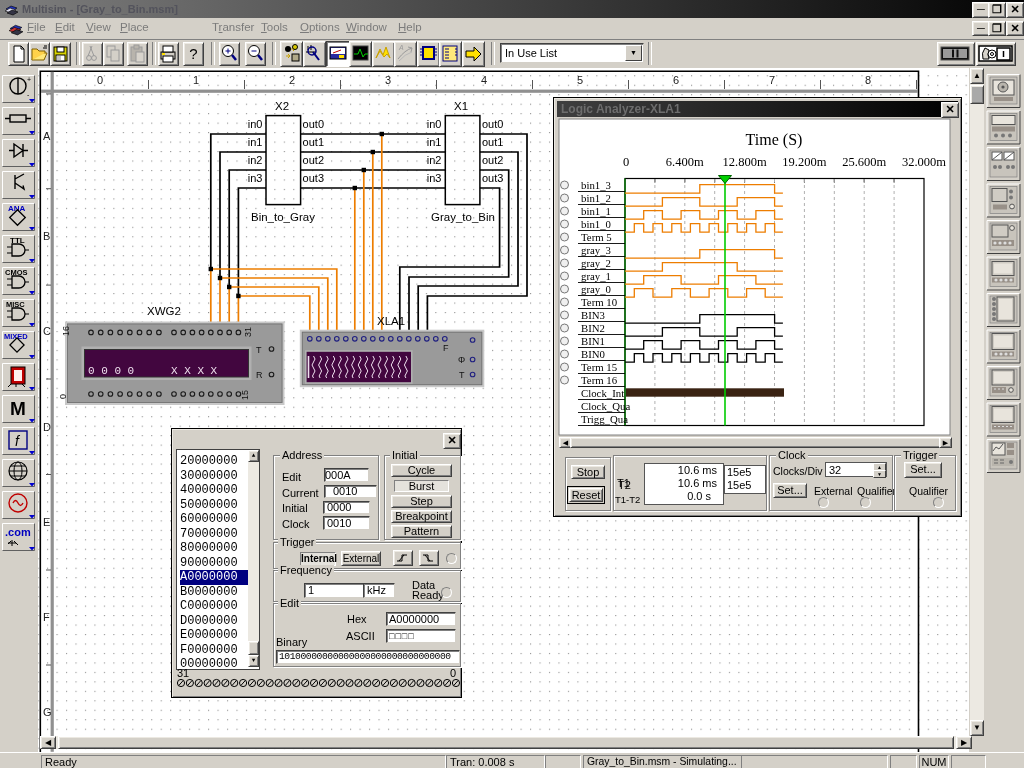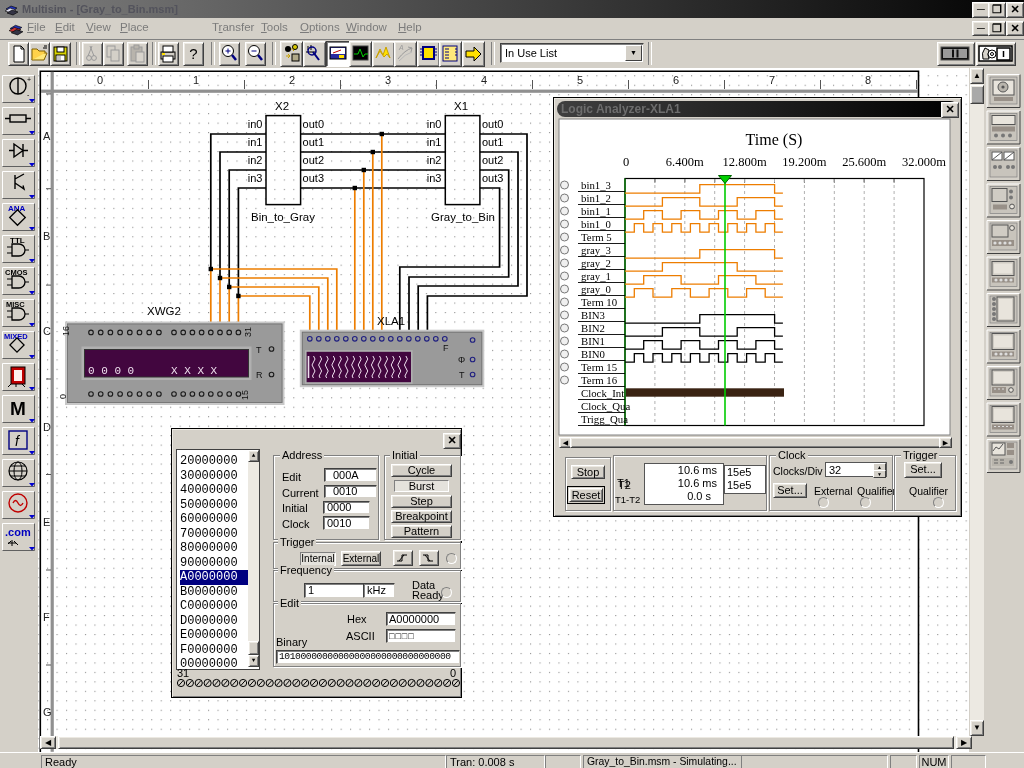--- a/index.html
+++ b/index.html
@@ -6,21 +6,21 @@
 body{width:1024px;height:768px;overflow:hidden;position:relative;
  font-family:"Liberation Sans",sans-serif;background:#D4D0C8;}
 .abs{position:absolute;}
 .btn{position:absolute;background:#D4D0C8;border-top:1px solid #fff;border-left:1px solid #fff;border-right:1px solid #404040;border-bottom:1px solid #404040;box-shadow:inset 1px 1px 0 #ece9e2, inset -1px -1px 0 #808080;}
 .btn2{position:absolute;background:#D4D0C8;border-top:1px solid #fff;border-left:1px solid #fff;border-right:1px solid #404040;border-bottom:1px solid #404040;}
 .sunk{position:absolute;background:#D4D0C8;border-top:1px solid #808080;border-left:1px solid #808080;border-right:1px solid #fff;border-bottom:1px solid #fff;}
 .field{position:absolute;background:#fff;border-top:1px solid #404040;border-left:1px solid #404040;border-right:1px solid #D4D0C8;border-bottom:1px solid #D4D0C8;box-shadow:inset 1px 1px 0 #808080;font-size:11px;}
 .group{position:absolute;border:1px solid #808080;box-shadow:1px 1px 0 #fff, inset 1px 1px 0 #fff;}
 .glabel{position:absolute;background:#D4D0C8;font-size:11px;line-height:11px;padding:0 2px;}
 .t11{font-size:11px;line-height:13px;}
-.wtitle{position:absolute;height:16px;color:#6d6d6d;font-size:12px;font-weight:bold;line-height:16px;background:linear-gradient(90deg,#3f3f3f,#000);border-radius:8px;}
+.wtitle{position:absolute;height:16px;color:#6d6d6d;font-size:12px;font-weight:bold;line-height:16px;background:linear-gradient(90deg,#3f3f3f,#000);}
 .xbtn{position:absolute;width:16px;height:14px;background:#D4D0C8;border-top:1px solid #fff;border-left:1px solid #fff;border-right:1px solid #404040;border-bottom:1px solid #404040;box-shadow:inset 1px 1px 0 #ece9e2, inset -1px -1px 0 #808080;font-size:11px;font-weight:bold;text-align:center;line-height:13px;color:#000;}
 .radio{position:absolute;width:9px;height:9px;border-radius:50%;background:#D4D0C8;border:1px solid;border-color:#808080 #fff #fff #808080;}
 .sep{position:absolute;width:2px;border-left:1px solid #808080;border-right:1px solid #fff;}
 .mono{font-family:"Liberation Mono",monospace;}
 </style>
 </head>
 <body>
 
 <div class="abs" style="left:0;top:0;width:1024px;height:18px;background:linear-gradient(90deg,#7e7e7e,#030303);">
   <svg class="abs" style="left:4px;top:2px" width="15" height="14" viewBox="0 0 15 14">
@@ -757,39 +757,39 @@
     <div class="abs" style="right:0;top:0;width:11px;height:217px;background:#ece9e2;">
       <div class="btn" style="left:0;top:0;width:9px;height:10px;text-align:center;font-size:6px;line-height:10px;">▲</div>
       <div class="btn" style="left:0;top:191px;width:9px;height:12px;"></div>
       <div class="btn" style="left:0;top:205px;width:9px;height:10px;text-align:center;font-size:6px;line-height:10px;">▼</div>
     </div>
   </div>
 
   <div class="group" style="left:101px;top:26px;width:104px;height:83px;"></div>
   <div class="glabel" style="left:108px;top:21px;">Address</div>
   <div class="abs t11" style="left:110px;top:42px;">Edit</div>
-  <div class="field" style="left:152px;top:39px;width:43px;height:12px;line-height:12px;padding-left:8px;">000A</div>
+  <div class="field" style="left:152px;top:39px;width:43px;height:12px;line-height:12px;padding-left:0;">000A</div>
   <div class="abs t11" style="left:110px;top:58px;">Current</div>
   <div class="field" style="left:152px;top:56px;width:43px;height:11px;line-height:11px;padding-left:8px;">0010</div>
   <div class="abs t11" style="left:110px;top:73px;">Initial</div>
   <div class="field" style="left:151px;top:72px;width:42px;height:11px;line-height:11px;padding-left:3px;">0000</div>
   <div class="abs t11" style="left:110px;top:89px;">Clock</div>
   <div class="field" style="left:151px;top:87px;width:42px;height:12px;line-height:12px;padding-left:3px;">0010</div>
 
   <div class="group" style="left:212px;top:26px;width:75px;height:83px;"></div>
   <div class="glabel" style="left:218px;top:21px;">Initial</div>
   <div class="btn t11" style="left:219px;top:35px;width:59px;height:11px;text-align:center;line-height:11px;">Cycle</div>
   <div class="sunk t11" style="left:222px;top:51px;width:53px;height:10px;text-align:center;line-height:10px;background:#e4e2dc;">Burst</div>
   <div class="btn t11" style="left:219px;top:66px;width:59px;height:11px;text-align:center;line-height:11px;">Step</div>
   <div class="btn t11" style="left:219px;top:81px;width:59px;height:11px;text-align:center;line-height:11px;">Breakpoint</div>
   <div class="btn t11" style="left:219px;top:96px;width:59px;height:11px;text-align:center;line-height:11px;">Pattern</div>
 
   <div class="group" style="left:101px;top:113px;width:186px;height:25px;"></div>
   <div class="glabel" style="left:106px;top:108px;">Trigger</div>
-  <div class="sunk t11" style="left:128px;top:123px;width:34px;height:12px;text-align:center;line-height:12px;background:#e4e2dc;font-size:10px;">Internal</div>
+  <div class="sunk t11" style="left:128px;top:123px;width:34px;height:12px;text-align:center;line-height:12px;background:#e4e2dc;font-size:10px;font-weight:bold;">Internal</div>
   <div class="btn t11" style="left:169px;top:122px;width:38px;height:13px;text-align:center;line-height:13px;font-size:10px;">External</div>
   <div class="btn" style="left:221px;top:121px;width:18px;height:14px;"><svg width="18" height="14">
         <path d="M3 10 h5 v-6 h5 m-8 6 l5 -6" fill="none" stroke="#000"></path>
       </svg></div>
   <div class="btn" style="left:247px;top:121px;width:18px;height:14px;"><svg width="18" height="14">
         <path d="M3 4 h5 v6 h5 m-8 -6 l5 6" fill="none" stroke="#000"></path>
       </svg></div>
   <div class="radio" style="left:274px;top:124px;"></div>
 
   <div class="group" style="left:101px;top:141px;width:186px;height:30px;"></div>

